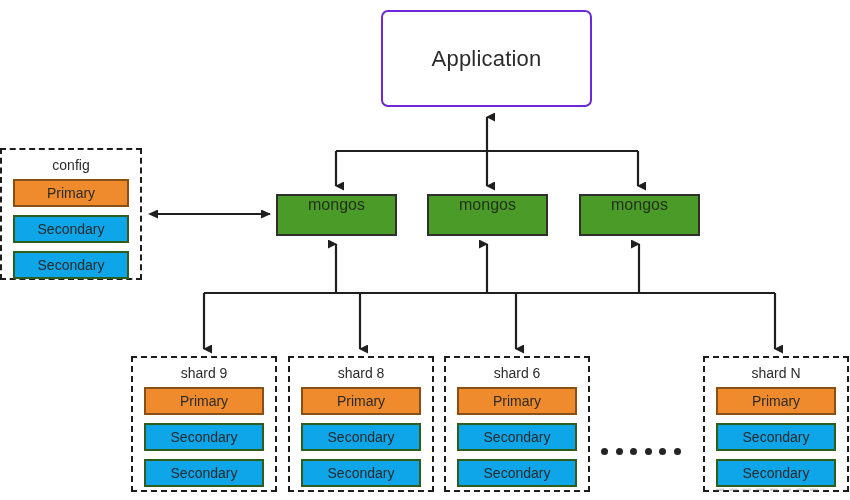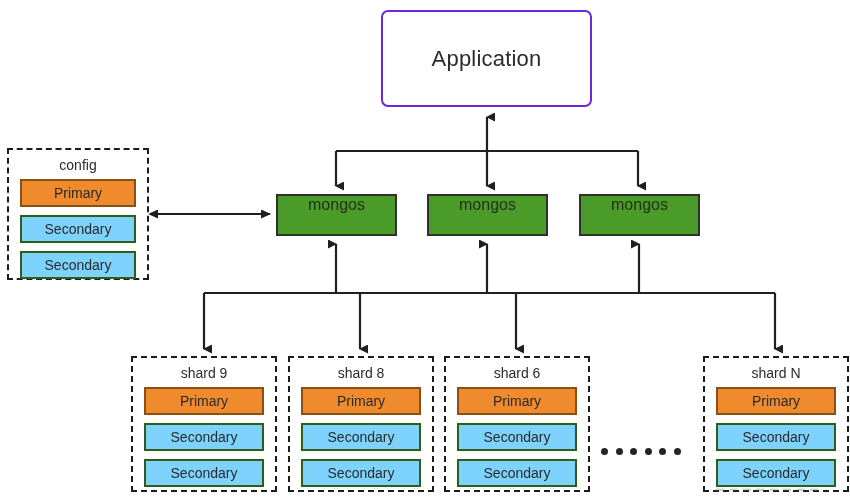--- a/index.html
+++ b/index.html
@@ -88,25 +88,25 @@
     height: 28px;
     margin-bottom: 8px;
     border: 2px solid #4a4a4a;
     display: flex;
     align-items: center;
     justify-content: center;
     font-size: 14px;
     color: #2a2a2a;
   }
   .rs-member.primary   { background: #ef8b2c; border-color: #8a4f13; }
-  .rs-member.secondary { background: #7dd3fc; border-color: #2f5e1a; }
+  .rs-member.secondary { background: #0ea5e9; border-color: #2f5e1a; }
 
   
   .group-config {
-    left: 7px;
+    left: 0;
     top: 148px;
     width: 142px;
     height: 132px;
   }
   
   .group-shard {
     top: 356px;
     width: 146px;
     height: 136px;
   }

